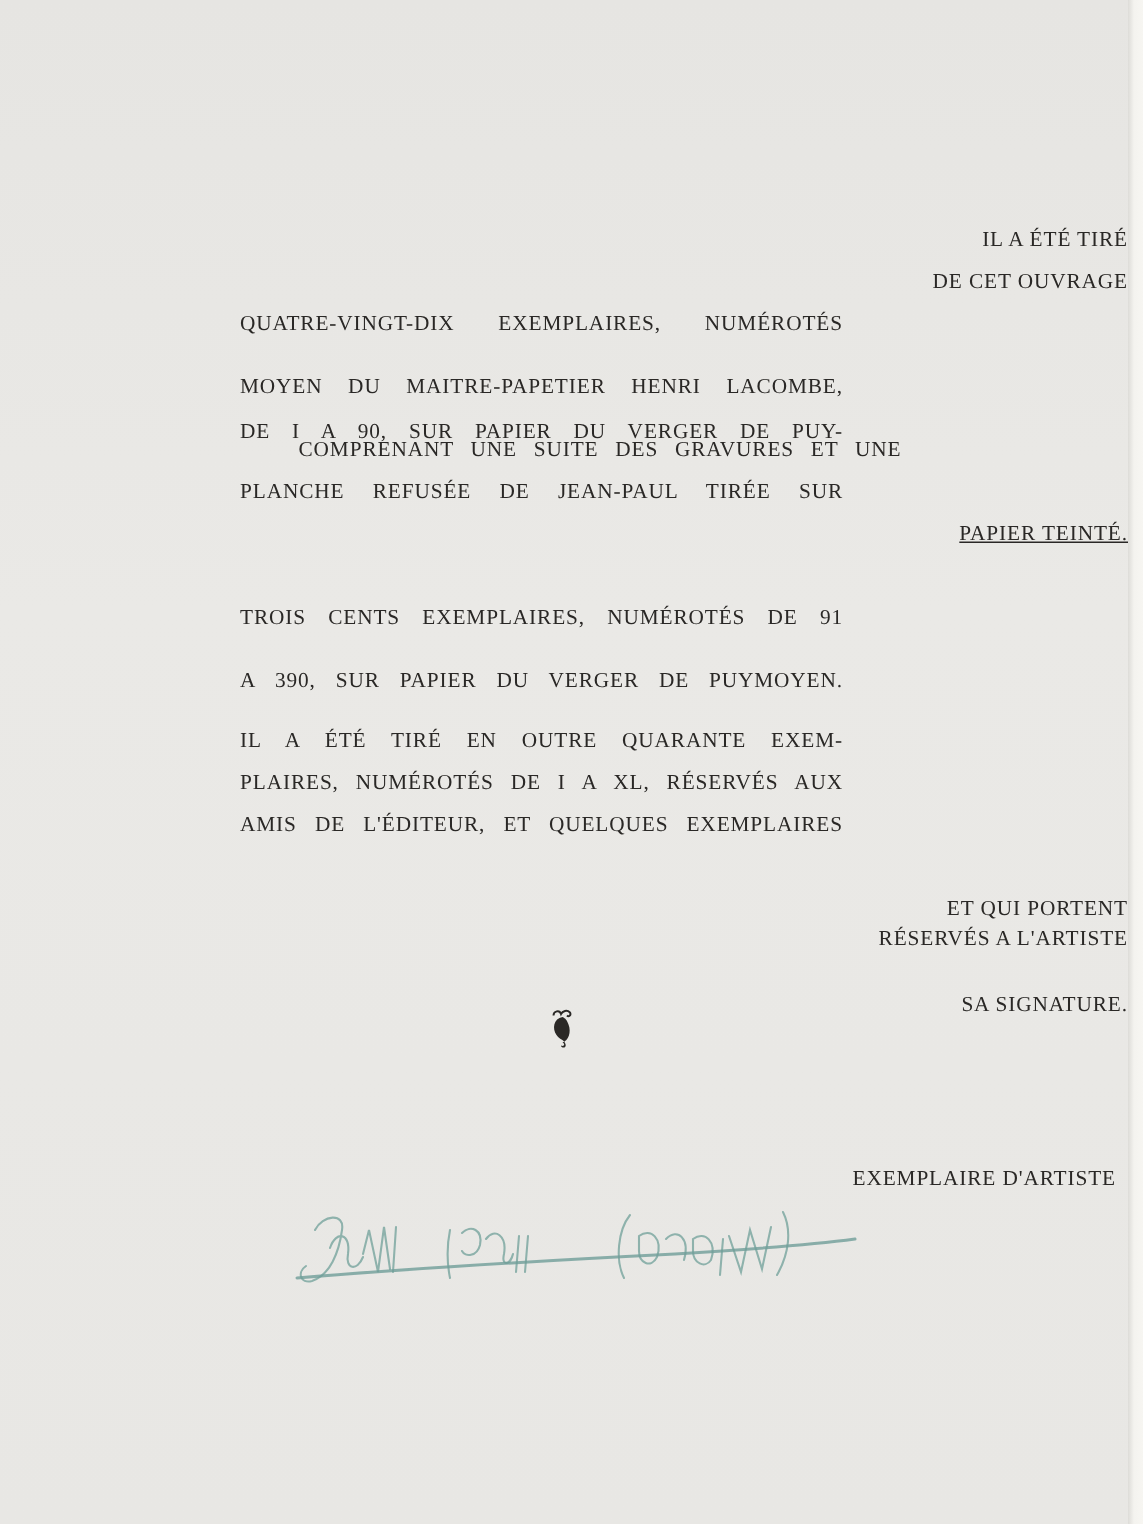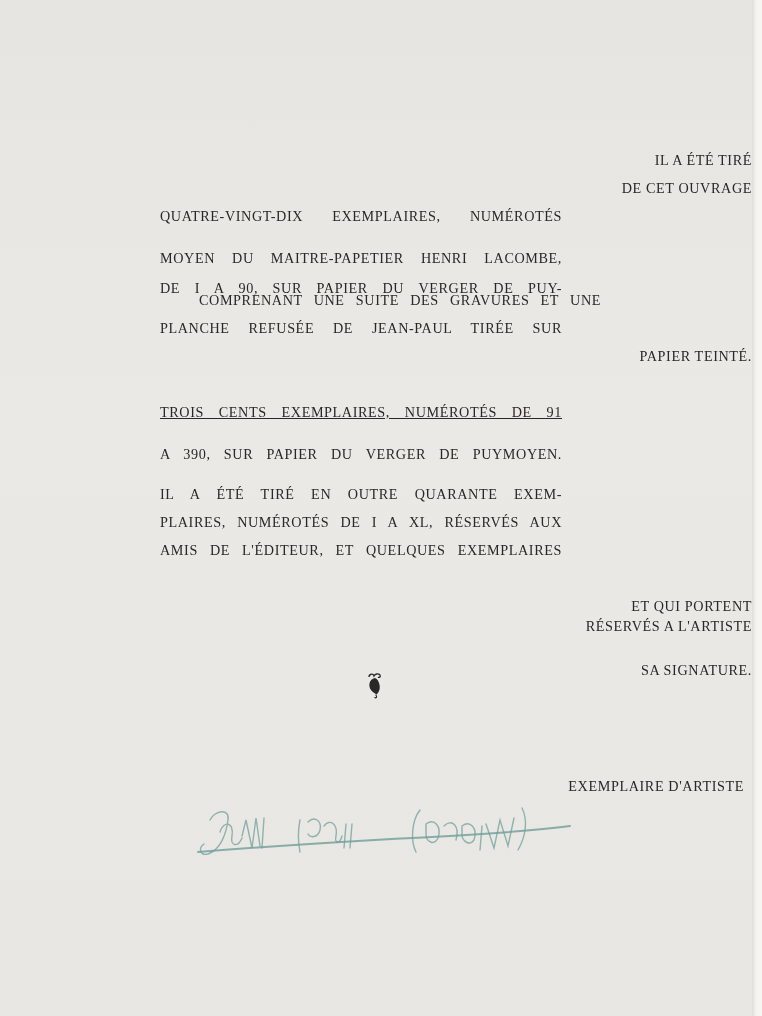--- a/index.html
+++ b/index.html
@@ -79,23 +79,23 @@
 
 <div class="colophon" style="top:0;">
 
   <div class="line" style="top:150px;">IL A ÉTÉ TIRÉ</div>
   <div class="line" style="top:178px;">DE CET OUVRAGE</div>
   <div class="line justify" style="top:206px;">QUATRE-VINGT-DIX EXEMPLAIRES, NUMÉROTÉS</div>
   <div class="line justify" style="top:234px;margin-top:44px;">DE I A 90, SUR PAPIER DU VERGER DE PUY-</div>
   <div class="line justify" style="top:248px;">MOYEN DU MAITRE-PAPETIER HENRI LACOMBE,</div>
   <div class="line justify" style="top:290px;margin-left:39px;">COMPRENANT UNE SUITE DES GRAVURES ET UNE</div>
   <div class="line justify" style="top:318px;">PLANCHE REFUSÉE DE JEAN-PAUL TIRÉE SUR</div>
-  <div class="line" style="top:346px;">PAPIER TEINTÉ.</div>
+  <div class="line" style="top:346px;text-decoration:underline;">PAPIER TEINTÉ.</div>
 
-  <div class="line justify" style="top:402px;text-decoration:underline;">TROIS CENTS EXEMPLAIRES, NUMÉROTÉS DE 91</div>
+  <div class="line justify" style="top:402px;">TROIS CENTS EXEMPLAIRES, NUMÉROTÉS DE 91</div>
   <div class="line justify" style="top:430px;margin-top:14px;">A 390, SUR PAPIER DU VERGER DE PUYMOYEN.</div>
 
   <div class="line justify" style="top:484px;font-family:Liberation Serif, serif;">IL A ÉTÉ TIRÉ EN OUTRE QUARANTE EXEM-</div>
   <div class="line justify" style="top:512px;">PLAIRES, NUMÉROTÉS DE I A XL, RÉSERVÉS AUX</div>
   <div class="line justify" style="top:540px;">AMIS DE L'ÉDITEUR, ET QUELQUES EXEMPLAIRES</div>
   <div class="line" style="top:568px;margin-top:48px;">RÉSERVÉS A L'ARTISTE</div>
   <div class="line" style="top:596px;">ET QUI PORTENT</div>
   <div class="line" style="top:660px;">SA SIGNATURE.</div>
 
   <div class="line" style="top:776px; left:-8px;">EXEMPLAIRE D'ARTISTE</div>

